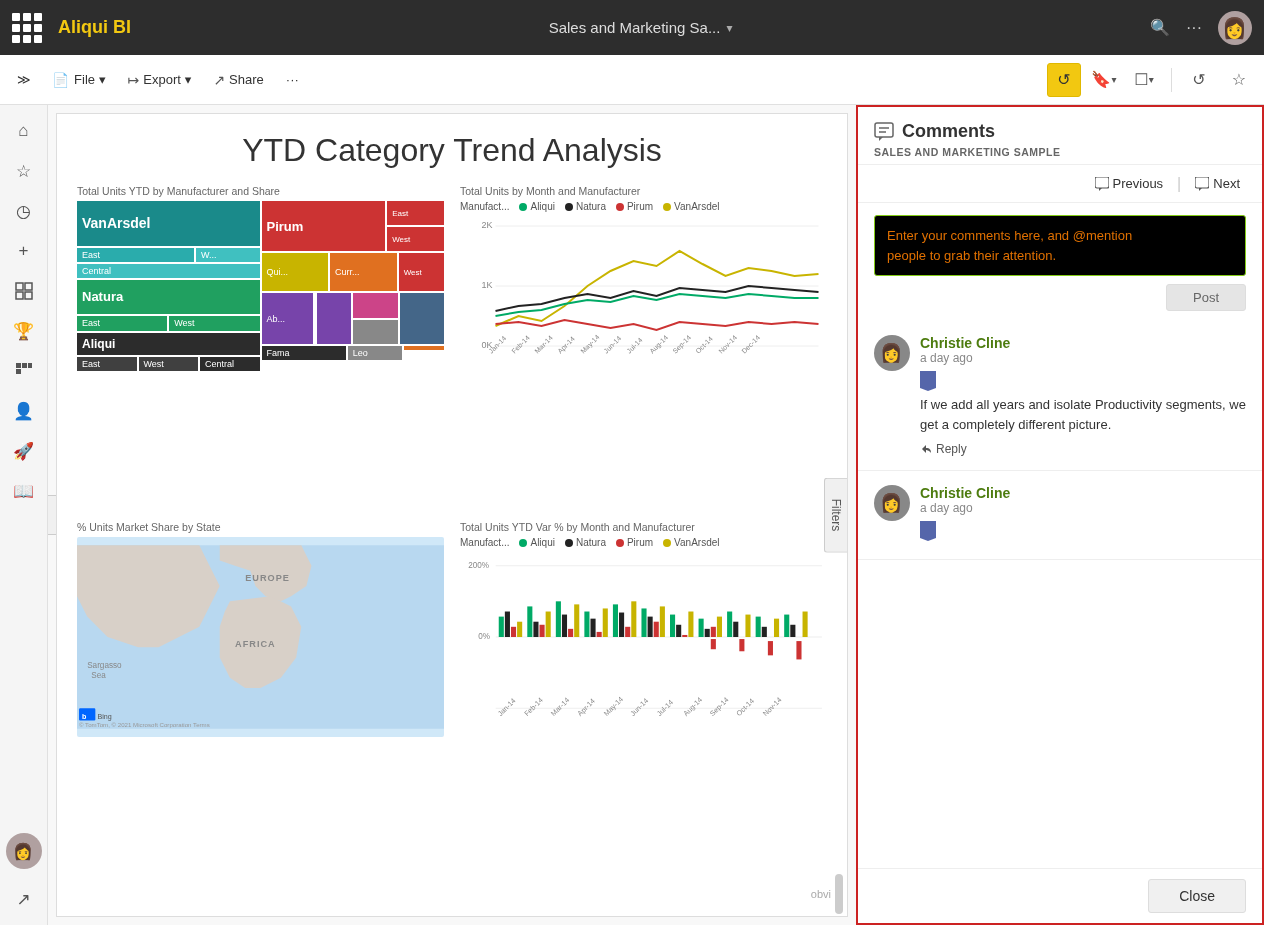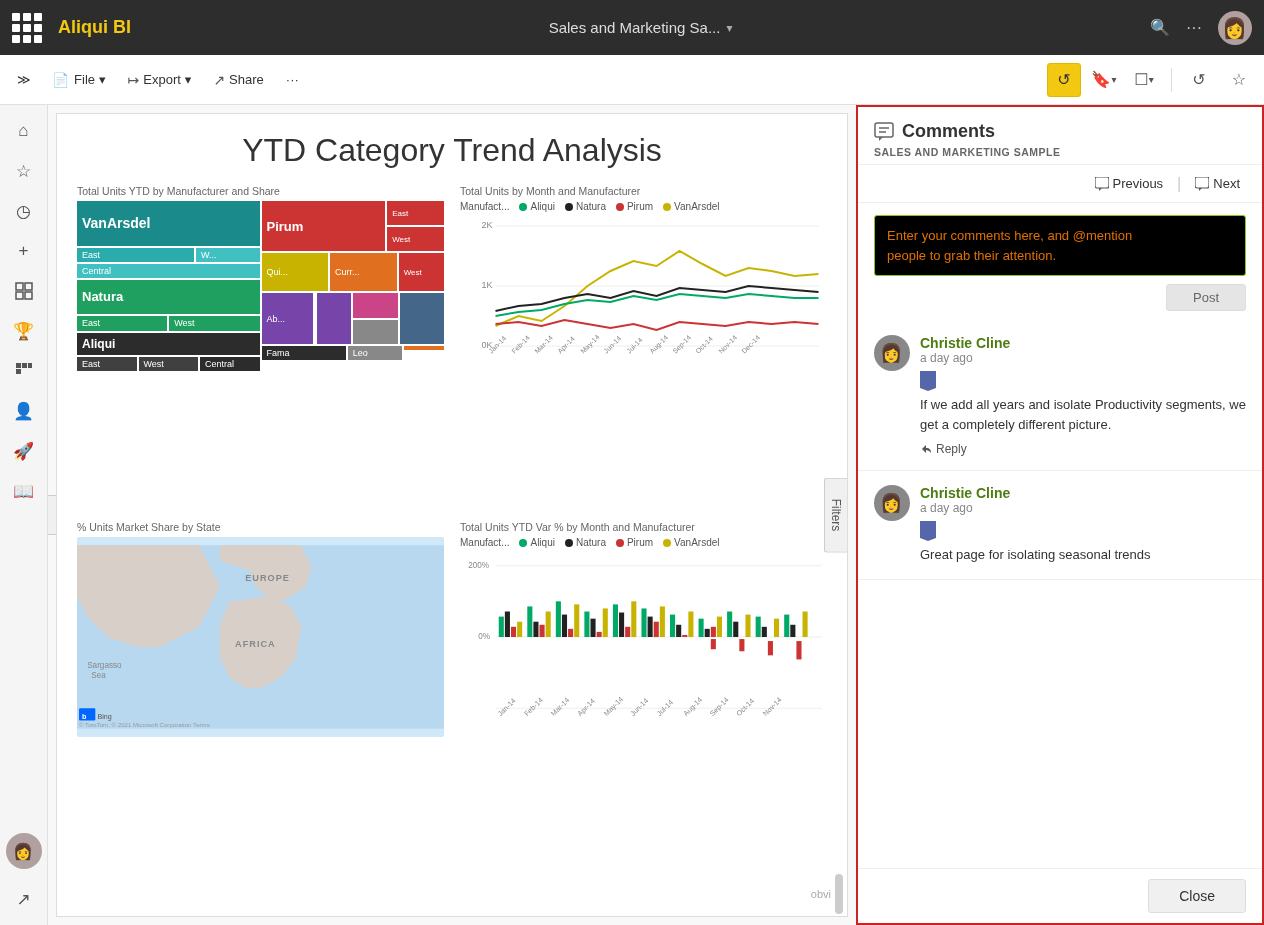--- a/index.html
+++ b/index.html
@@ -817,21 +817,20 @@
       </div>
 
       <div class="comment-item">
         <div class="comment-avatar">👩</div>
         <div class="comment-body">
           <div class="comment-author">Christie Cline</div>
           <div class="comment-time">a day ago</div>
           <div class="comment-icon-row">
             <div class="comment-bookmark"></div>
           </div>
-          <div class="comment-text">Great page for isolating seasonal trends</div>
         </div>
       </div>
 
     </div>
 
     <div class="comments-footer">
       <button class="close-btn">Close</button>
     </div>
 
   </div>

